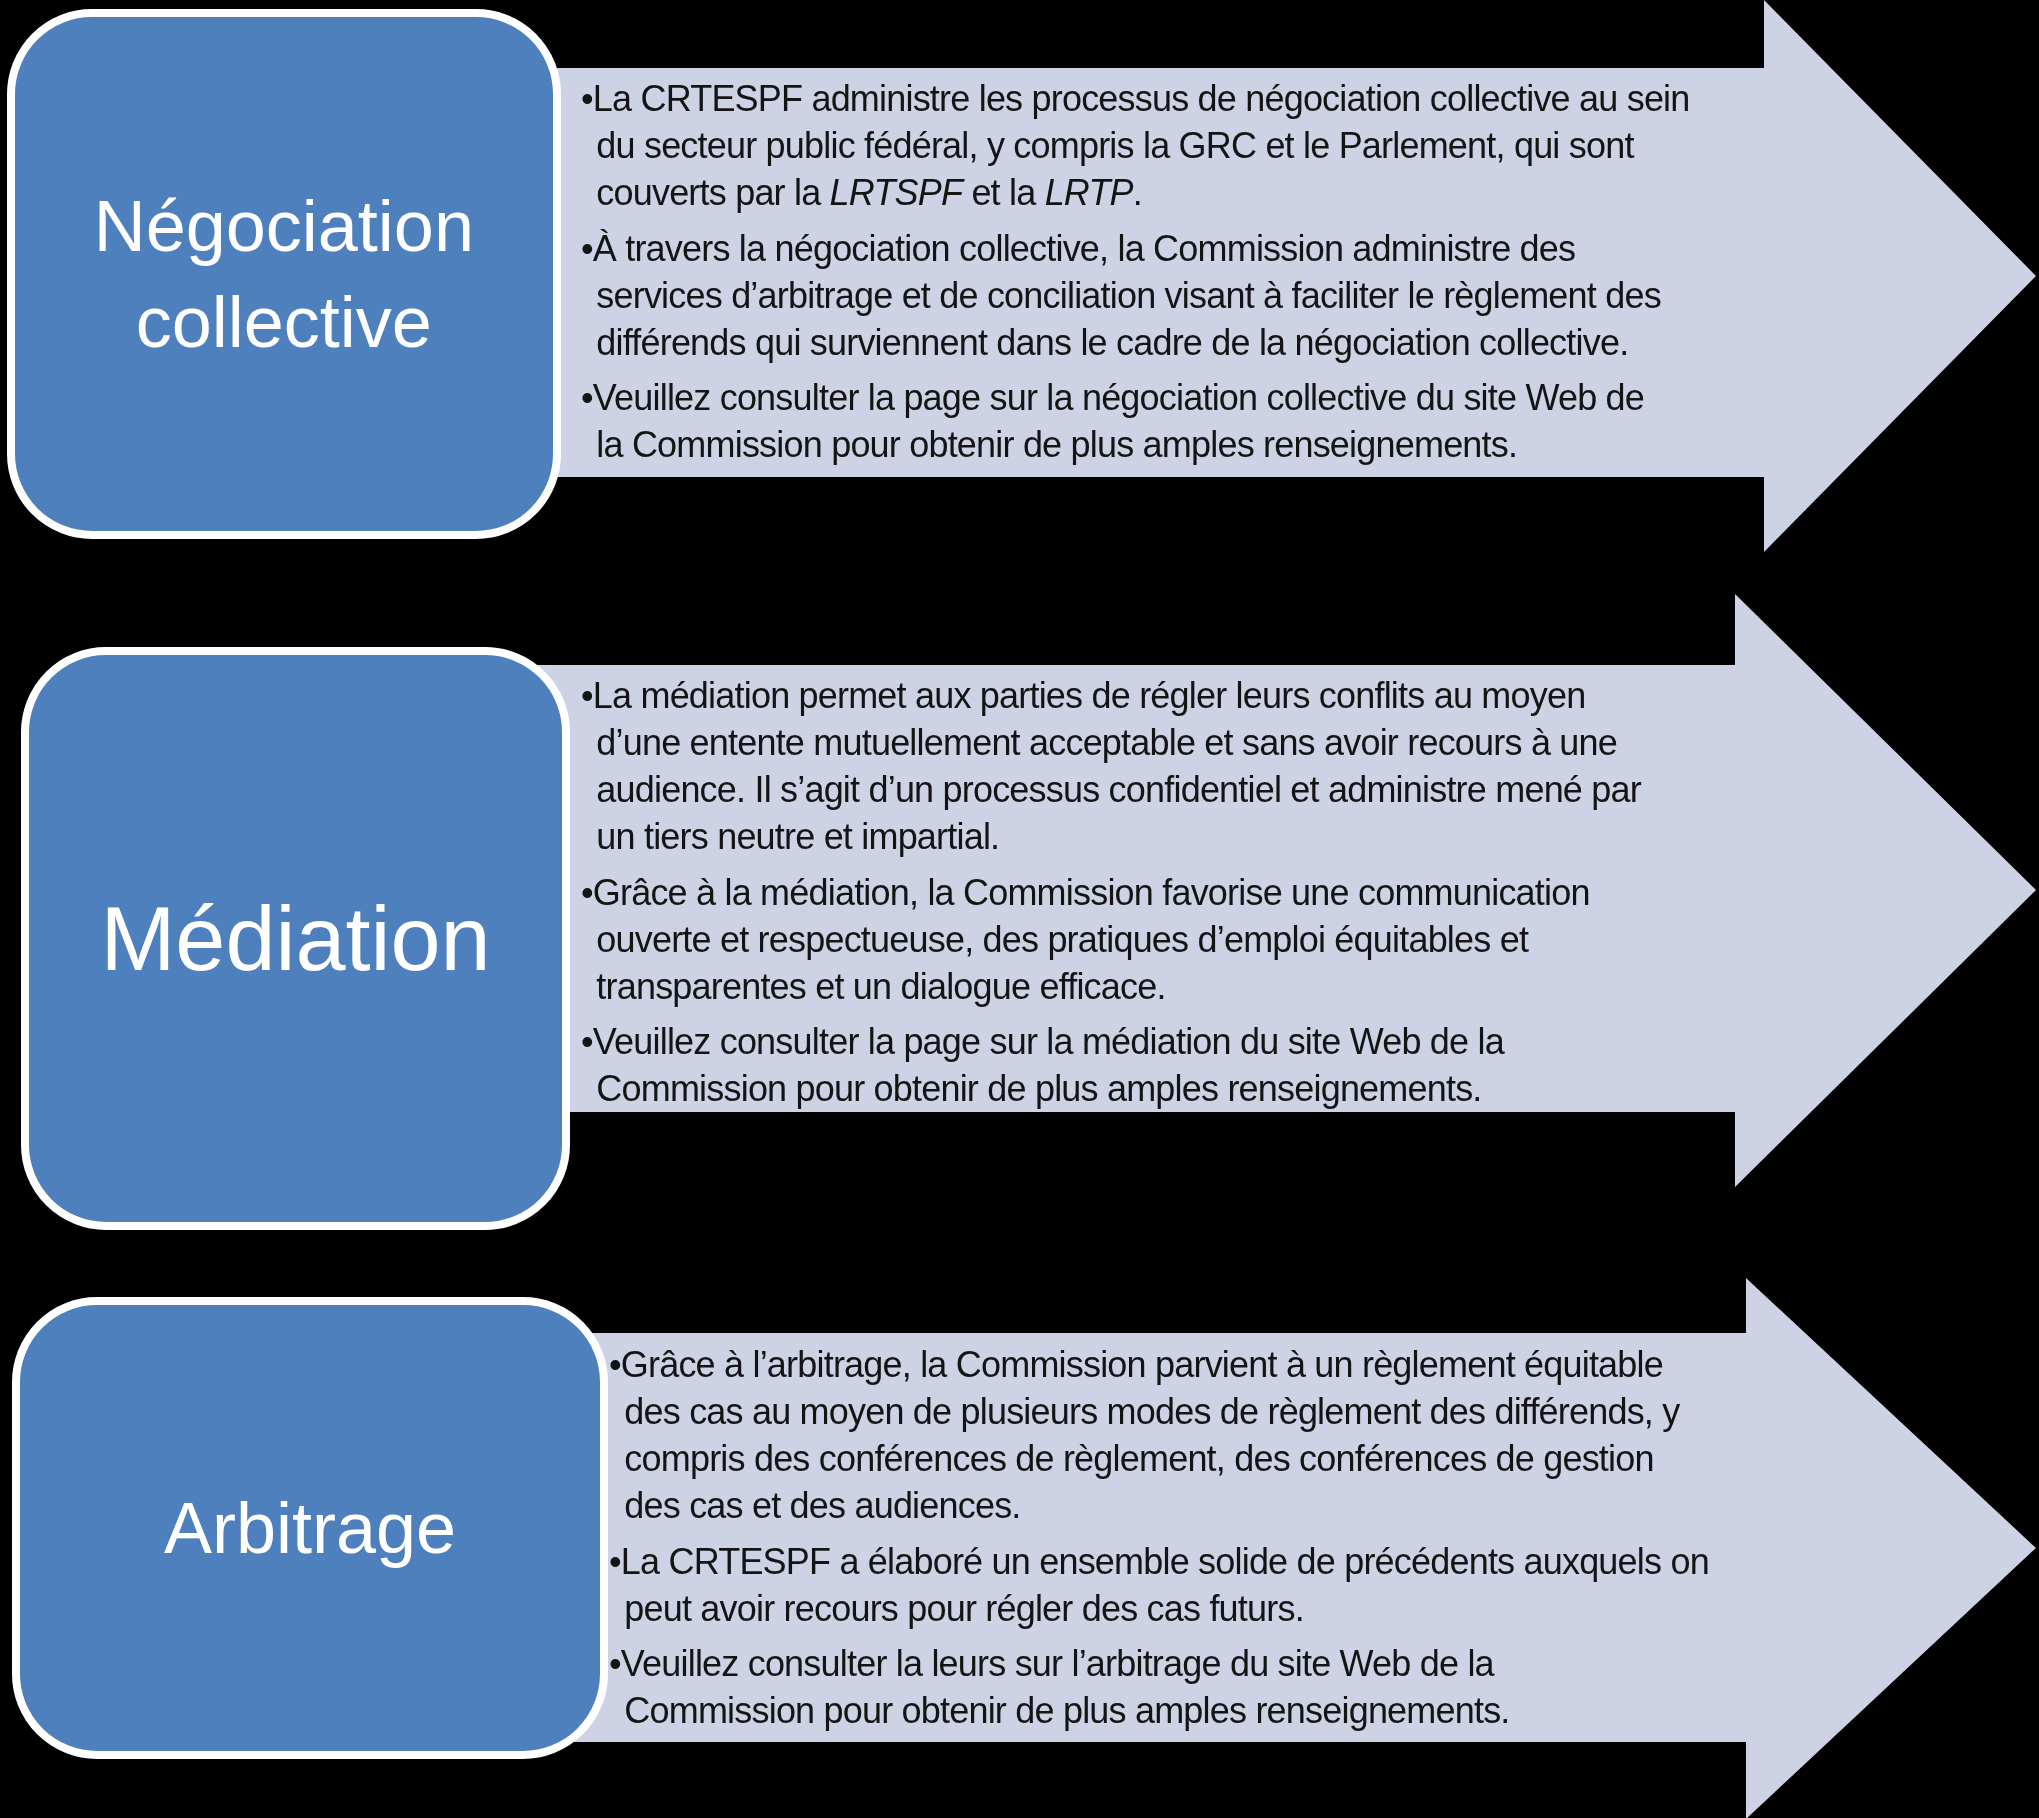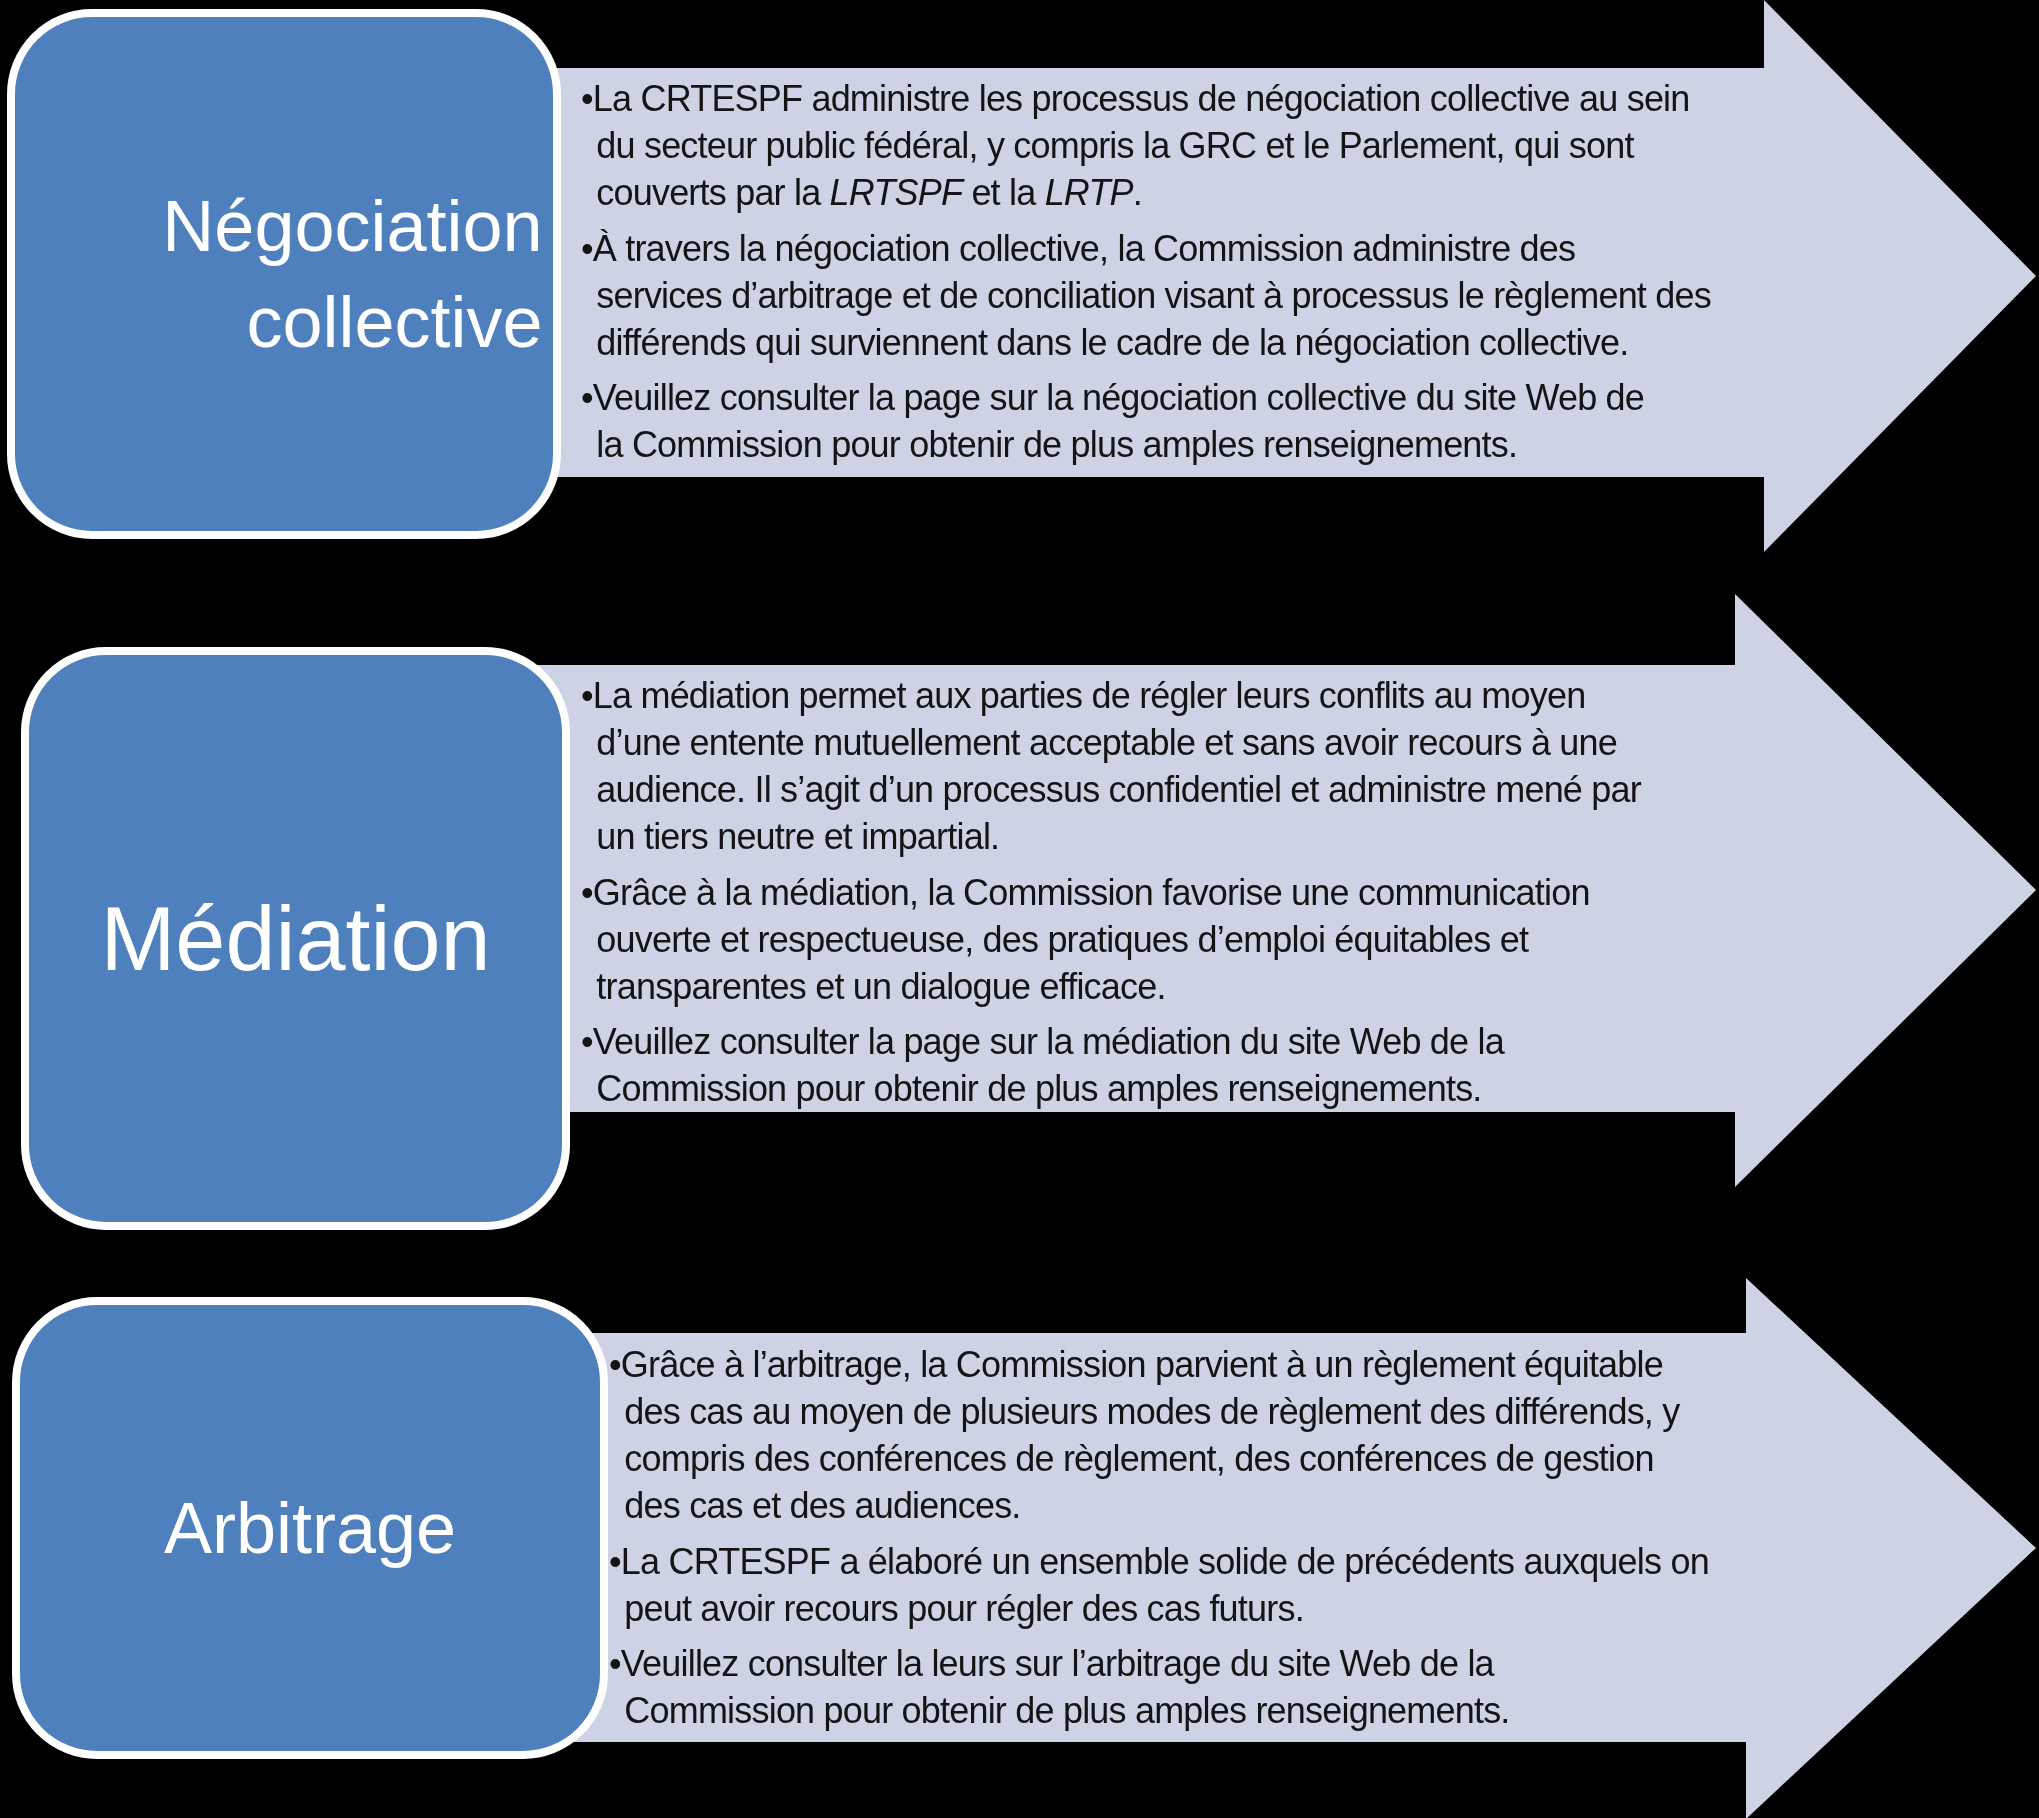--- a/index.html
+++ b/index.html
@@ -51,38 +51,38 @@
   .bullet:last-child{margin-bottom:0;}
   .bullet .it{font-style:italic;}
   
   .label-box{
     position:absolute;
     background:var(--blue);
     border:8.5px solid var(--border);
     border-radius:85px;
     box-sizing:border-box;
     display:flex;align-items:center;justify-content:center;
-    text-align:right;
+    text-align:center;
     color:var(--title);
     z-index:2;
   }
   .label-1{left:6.8px;top:8.5px;width:554px;height:530px;font-size:72px;line-height:96px;}
   .label-2{left:21px;top:647px;width:549px;height:583px;font-size:90px;line-height:102px;}
   .label-3{left:12px;top:1297px;width:596px;height:462px;font-size:72px;line-height:102px;}
   .label-text{padding:0 10.2px;}
 </style>
 </head>
 <body>
 
 <div class="canvas">
 
   <div class="arrow arrow-1">
     <div class="bullets">
         <div class="bullet"><span>•</span><span>La CRTESPF administre les processus de négociation collective au sein</span><br><span>du secteur public fédéral, y compris la GRC et le Parlement, qui sont</span><br><span>couverts par la </span><span class="it">LRTSPF</span><span> et la </span><span class="it">LRTP</span><span>.</span></div>
-        <div class="bullet"><span>•</span><span>À travers la négociation collective, la Commission administre des</span><br><span>services d’arbitrage et de conciliation visant à processus le règlement des</span><br><span>différends qui surviennent dans le cadre de la négociation collective.</span></div>
+        <div class="bullet"><span>•</span><span>À travers la négociation collective, la Commission administre des</span><br><span>services d’arbitrage et de conciliation visant à faciliter le règlement des</span><br><span>différends qui surviennent dans le cadre de la négociation collective.</span></div>
         <div class="bullet"><span>•</span><span>Veuillez consulter la page sur la négociation collective du site Web de</span><br><span>la Commission pour obtenir de plus amples renseignements.</span></div>
       </div>
   </div>
   <div class="arrow arrow-2">
     <div class="bullets">
         <div class="bullet"><span>•</span><span>La médiation permet aux parties de régler leurs conflits au moyen</span><br><span>d’une entente mutuellement acceptable et sans avoir recours à une</span><br><span>audience. Il s’agit d’un processus confidentiel et administre mené par</span><br><span>un tiers neutre et impartial.</span></div>
         <div class="bullet"><span>•</span><span>Grâce à la médiation, la Commission favorise une communication</span><br><span>ouverte et respectueuse, des pratiques d’emploi équitables et</span><br><span>transparentes et un dialogue efficace.</span></div>
         <div class="bullet"><span>•</span><span>Veuillez consulter la page sur la médiation du site Web de la</span><br><span>Commission pour obtenir de plus amples renseignements.</span></div>
       </div>
   </div>

